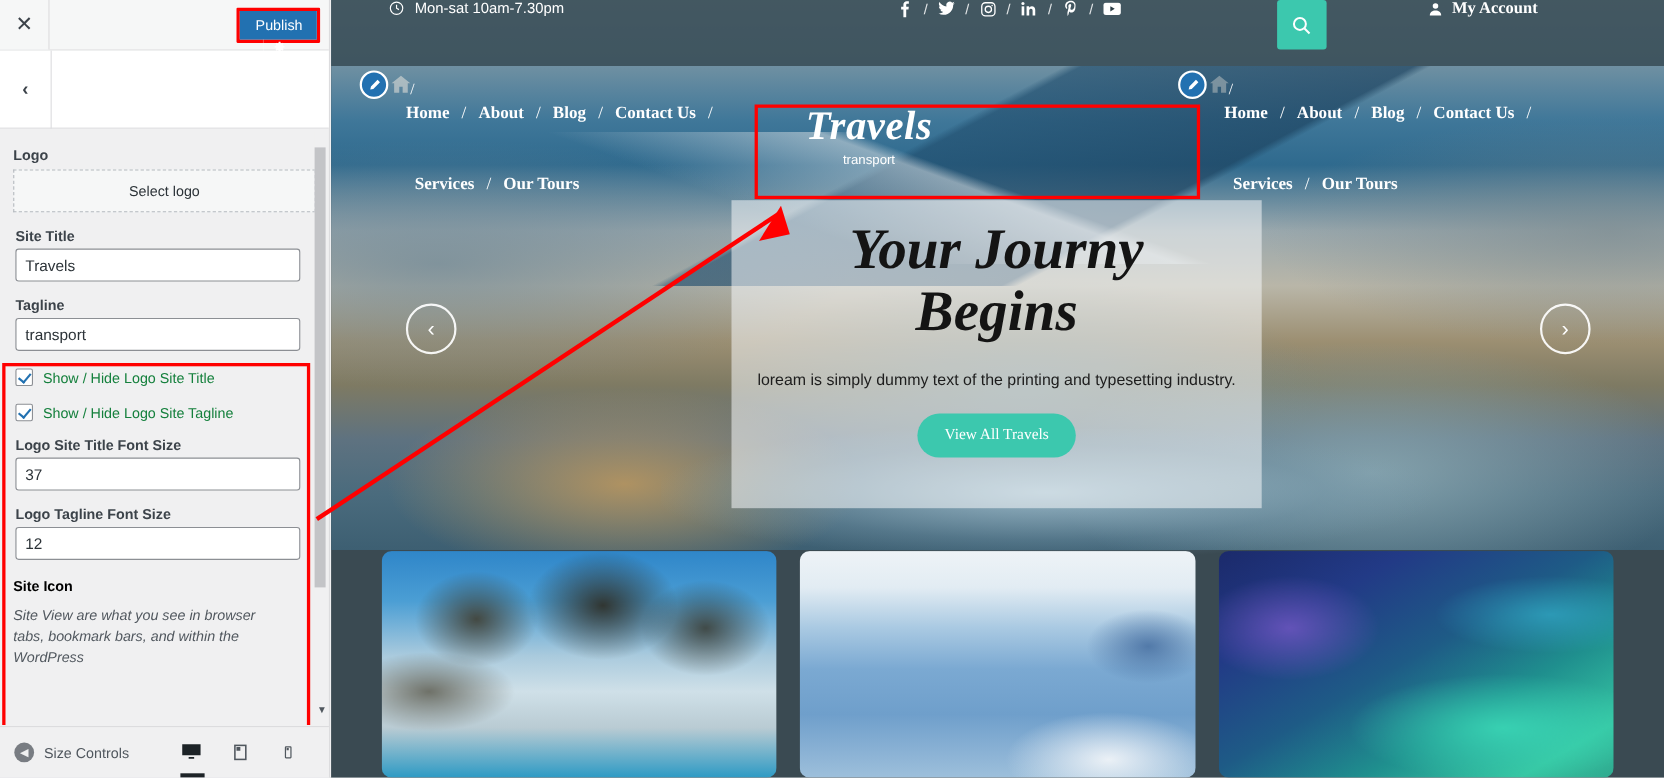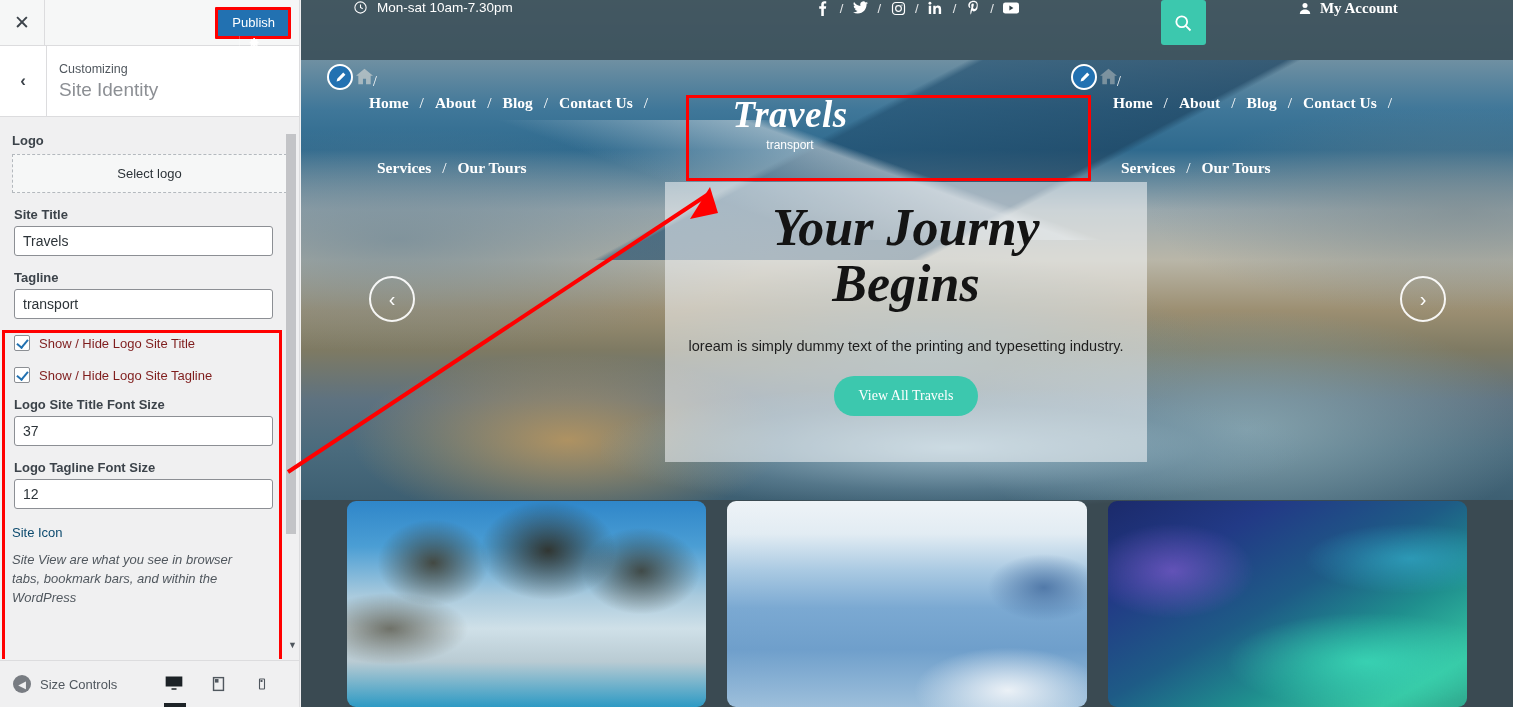--- a/index.html
+++ b/index.html
@@ -143,24 +143,24 @@
   .cbox::after {
     content: "";
     position: absolute;
     left: 4px; top: 1px;
     width: 5px; height: 9px;
     border: solid #2271b1;
     border-width: 0 2px 2px 0;
     transform: rotate(40deg);
   }
   .check-label {
-    font-size: 13px; color: #7f1d1d; margin-left: 9px;
+    font-size: 13px; color: #15803d; margin-left: 9px;
   }
   .site-icon-label {
-    font-size: 13px; font-weight: normal; color: #0c4a6e;
+    font-size: 13px; font-weight: bold; color: #000000;
     margin-top: 16px;
   }
   .site-icon-desc {
     font-size: 13px; font-style: italic; color: #50575e;
     line-height: 19px;
     margin-top: 10px;
     width: 240px;
   }
   .sb-track {
     position: absolute;
@@ -417,24 +417,20 @@
                 <path d="M10 6.5a3.5 3.5 0 100 7 3.5 3.5 0 000-7zm0 5.5a2 2 0 110-4 2 2 0 010 4z"></path>
                 <path d="M18 8.8l-1.9-.3c-.13-.43-.3-.84-.52-1.22l1.16-1.53-1.47-1.47-1.53 1.16c-.38-.22-.79-.39-1.22-.52L12.2 3H9.8l-.3 1.9c-.43.13-.84.3-1.22.52L6.75 4.26 5.28 5.73l1.16 1.53c-.22.38-.39.79-.52 1.22L4 8.8v2.4l1.9.3c.13.43.3.84.52 1.22l-1.16 1.53 1.47 1.47 1.53-1.16c.38.22.79.39 1.22.52l.3 1.9h2.4l.3-1.9c.43-.13.84-.3 1.22-.52l1.53 1.16 1.47-1.47-1.16-1.53c.22-.38.39-.79.52-1.22l1.9-.3V8.8z" opacity=".95"></path>
               </svg>
           </span>
         </div>
       </div>
     </div>
 
     <div class="cust-panel-head">
       <div class="back-btn">‹</div>
-      <div class="panel-head-text">
-        <div class="panel-kicker">Customizing</div>
-        <div class="panel-title">Site Identity</div>
-      </div>
     </div>
 
     <div class="cust-body">
 
       <div class="section-label">Logo</div>
       <div class="select-logo">Select logo</div>
 
       <div class="field-label">Site Title</div>
       <input class="text-input" type="text" value="Travels" style="">
 

